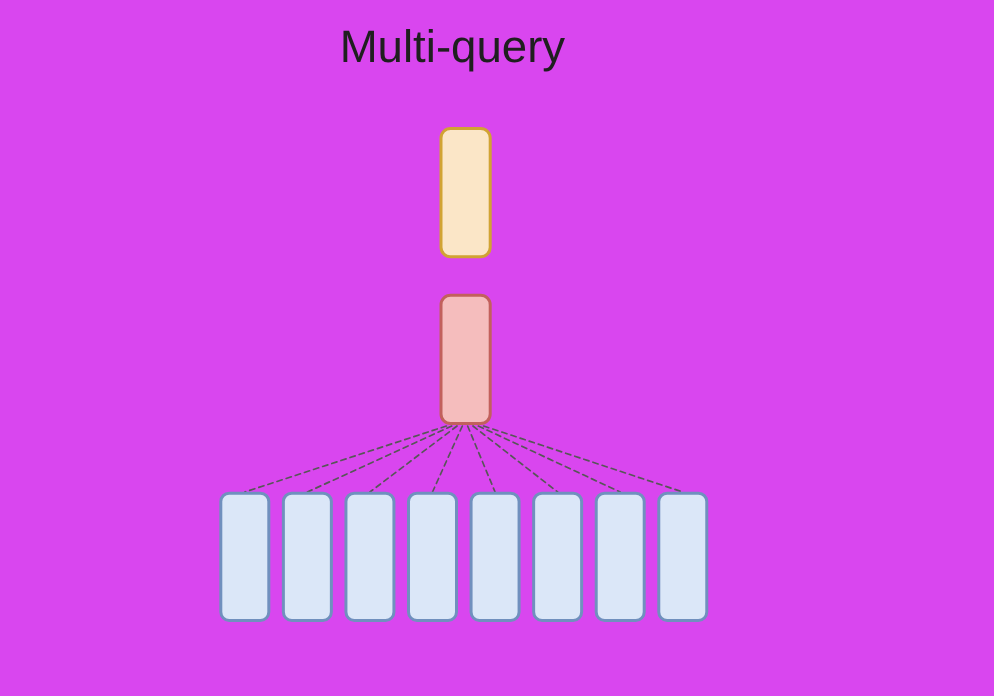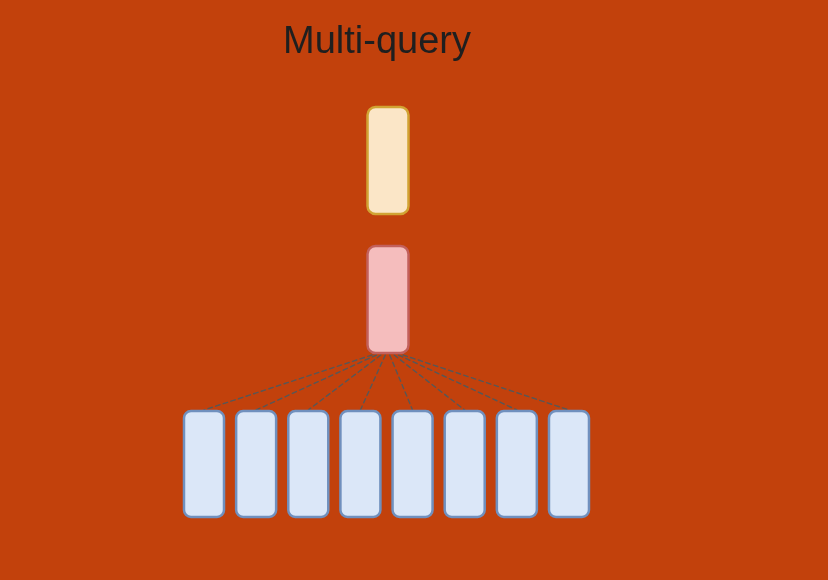--- a/index.html
+++ b/index.html
@@ -5,21 +5,21 @@
   html, body {
     margin: 0;
     padding: 0;
     background: #ffffff;
     font-family: "Liberation Sans", sans-serif;
   }
   .stage {
     position: relative;
     width: 828px;
     height: 580px;
-    background: #c2410c;
+    background: #d946ef;
     overflow: hidden;
   }
   .diagram-title {
     position: absolute;
     top: 20px;
     left: 377px;
     transform: translateX(-50%);
     font-size: 38px;
     line-height: 1.1;
     font-weight: 400;

